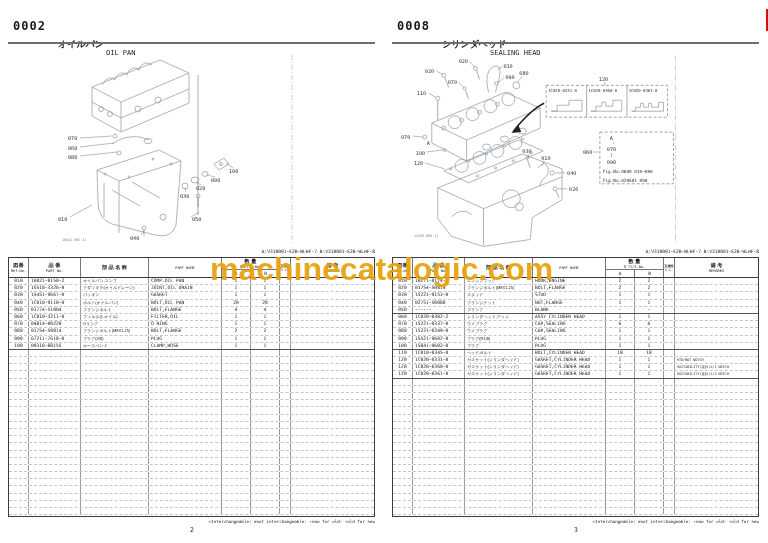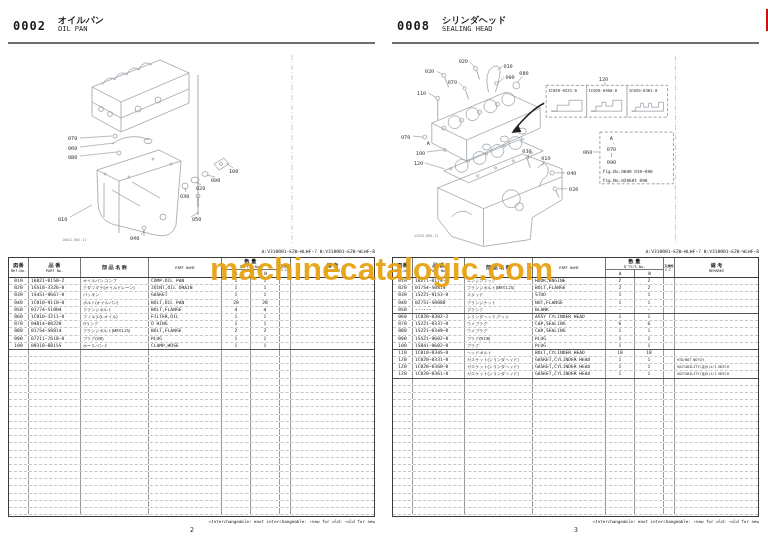--- a/index.html
+++ b/index.html
@@ -4,22 +4,22 @@
 <style>
   html,body{margin:0;padding:0}
   body{width:768px;height:543px;background:#ffffff;position:relative;overflow:hidden;
        font-family:"Liberation Sans",sans-serif;color:#1a1a1a;}
   .page{position:absolute;top:0;width:384px;height:491px;}
   #page-left{left:0}
   #page-right{left:384px}
   .hdr-code{position:absolute;left:13px;top:19px;font-size:12px;font-weight:bold;letter-spacing:1px;
             font-family:"DejaVu Sans Mono",monospace;}
   .hdr-titles{position:absolute;left:58px;top:15px;}
-  .t-jp{font-size:9px;font-weight:bold;line-height:10px;}
-  .t-en{font-size:7px;font-family:"DejaVu Sans Mono",monospace;line-height:8px;}
+  .t-jp{font-size:9px;font-weight:bold;line-height:10px;margin-top:24px;}
+  .t-en{font-size:7px;font-family:"DejaVu Sans Mono",monospace;line-height:8px;margin-left:48px;}
   .hdr-rule{position:absolute;left:8px;top:42px;width:367px;height:2px;background:#6b6f73;}
   .diagram{position:absolute;left:8px;top:47px;width:368px;height:202px;}
   .diagram path,.diagram line,.diagram circle,.diagram ellipse,.diagram rect,.diagram polyline{
      fill:none;stroke:#9aa1a8;stroke-width:0.8;}
   .diagram .dk{stroke:#555;stroke-width:0.5;}
   .diagram .leader{stroke:#555;stroke-width:0.4;}
   .diagram .dashline{stroke:#999;stroke-width:0.5;stroke-dasharray:5 2 1 2;}
   .diagram .legend-box{stroke:#666;stroke-width:0.6;stroke-dasharray:3 2;}
   .diagram text{fill:#333;font-size:5.2px;font-family:"DejaVu Sans Mono",monospace;stroke:none;}
   .diagram text.pn{font-size:4px;}

